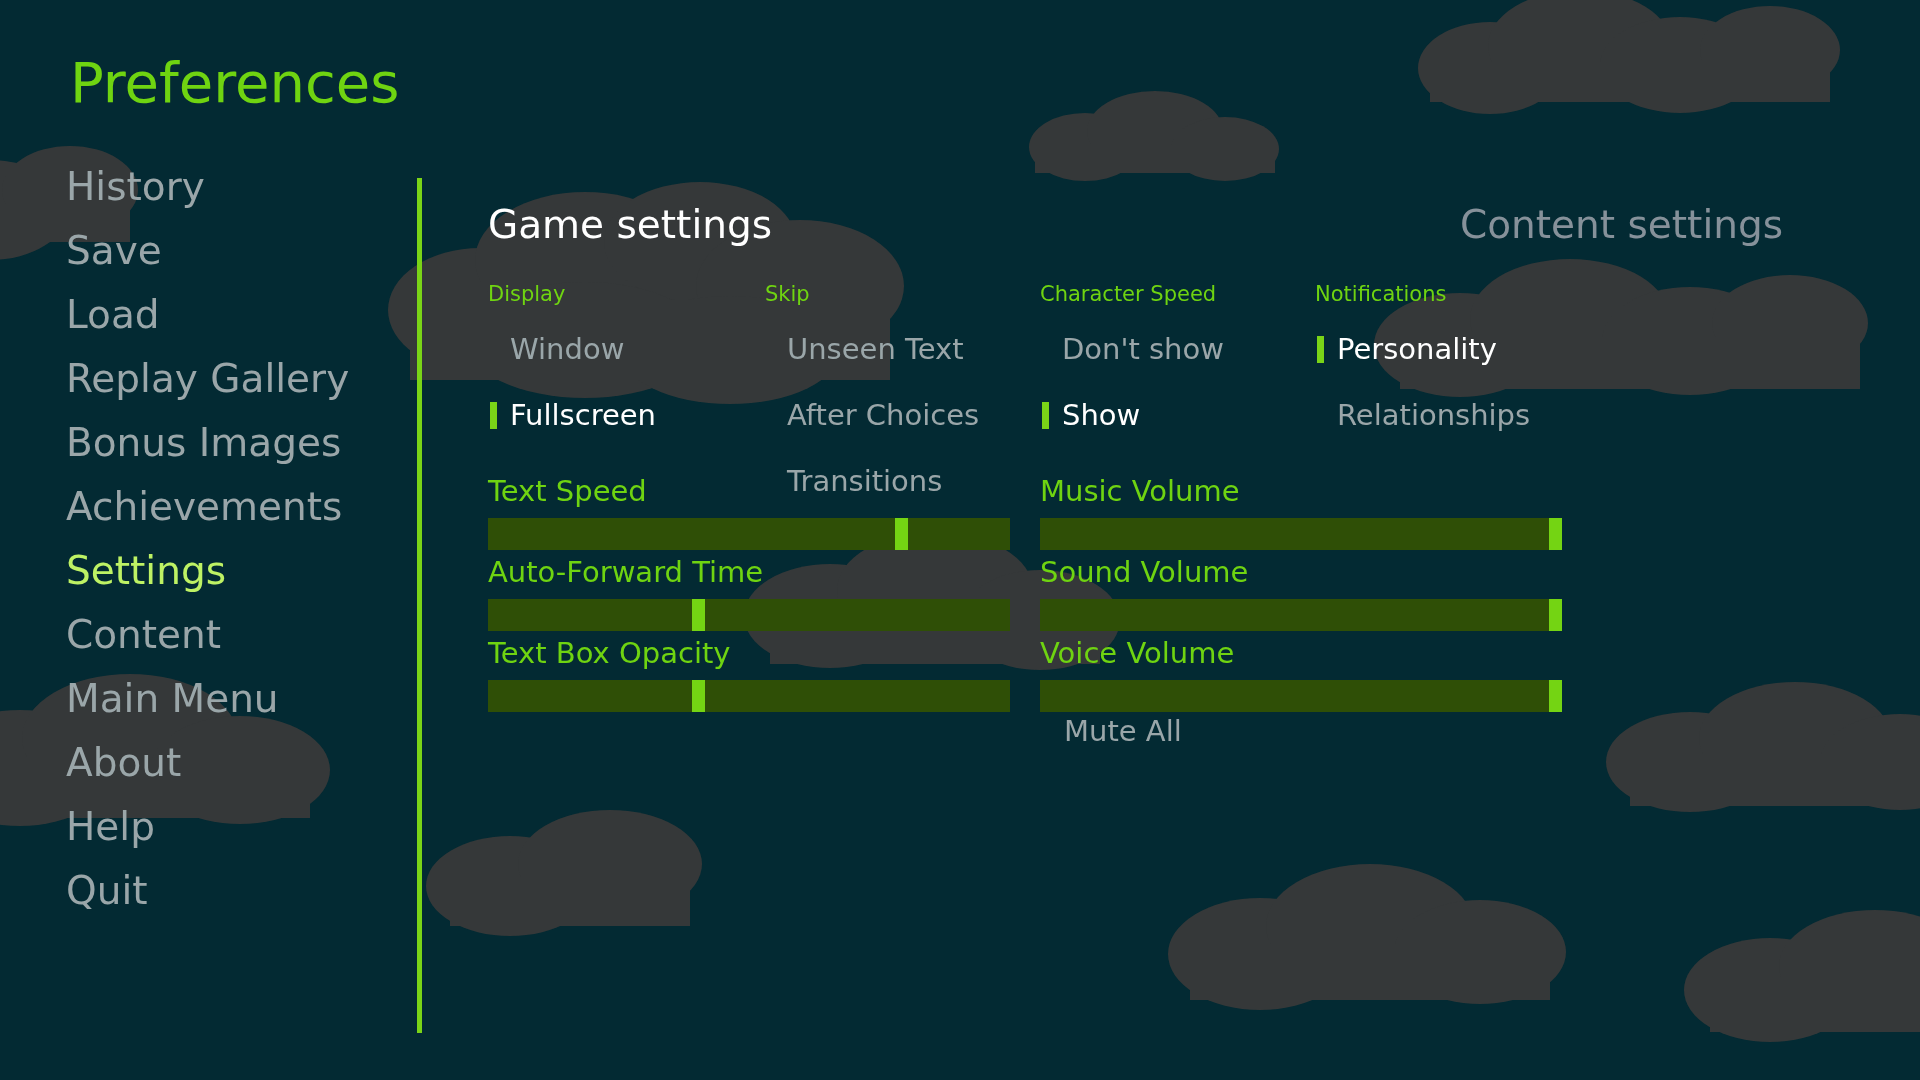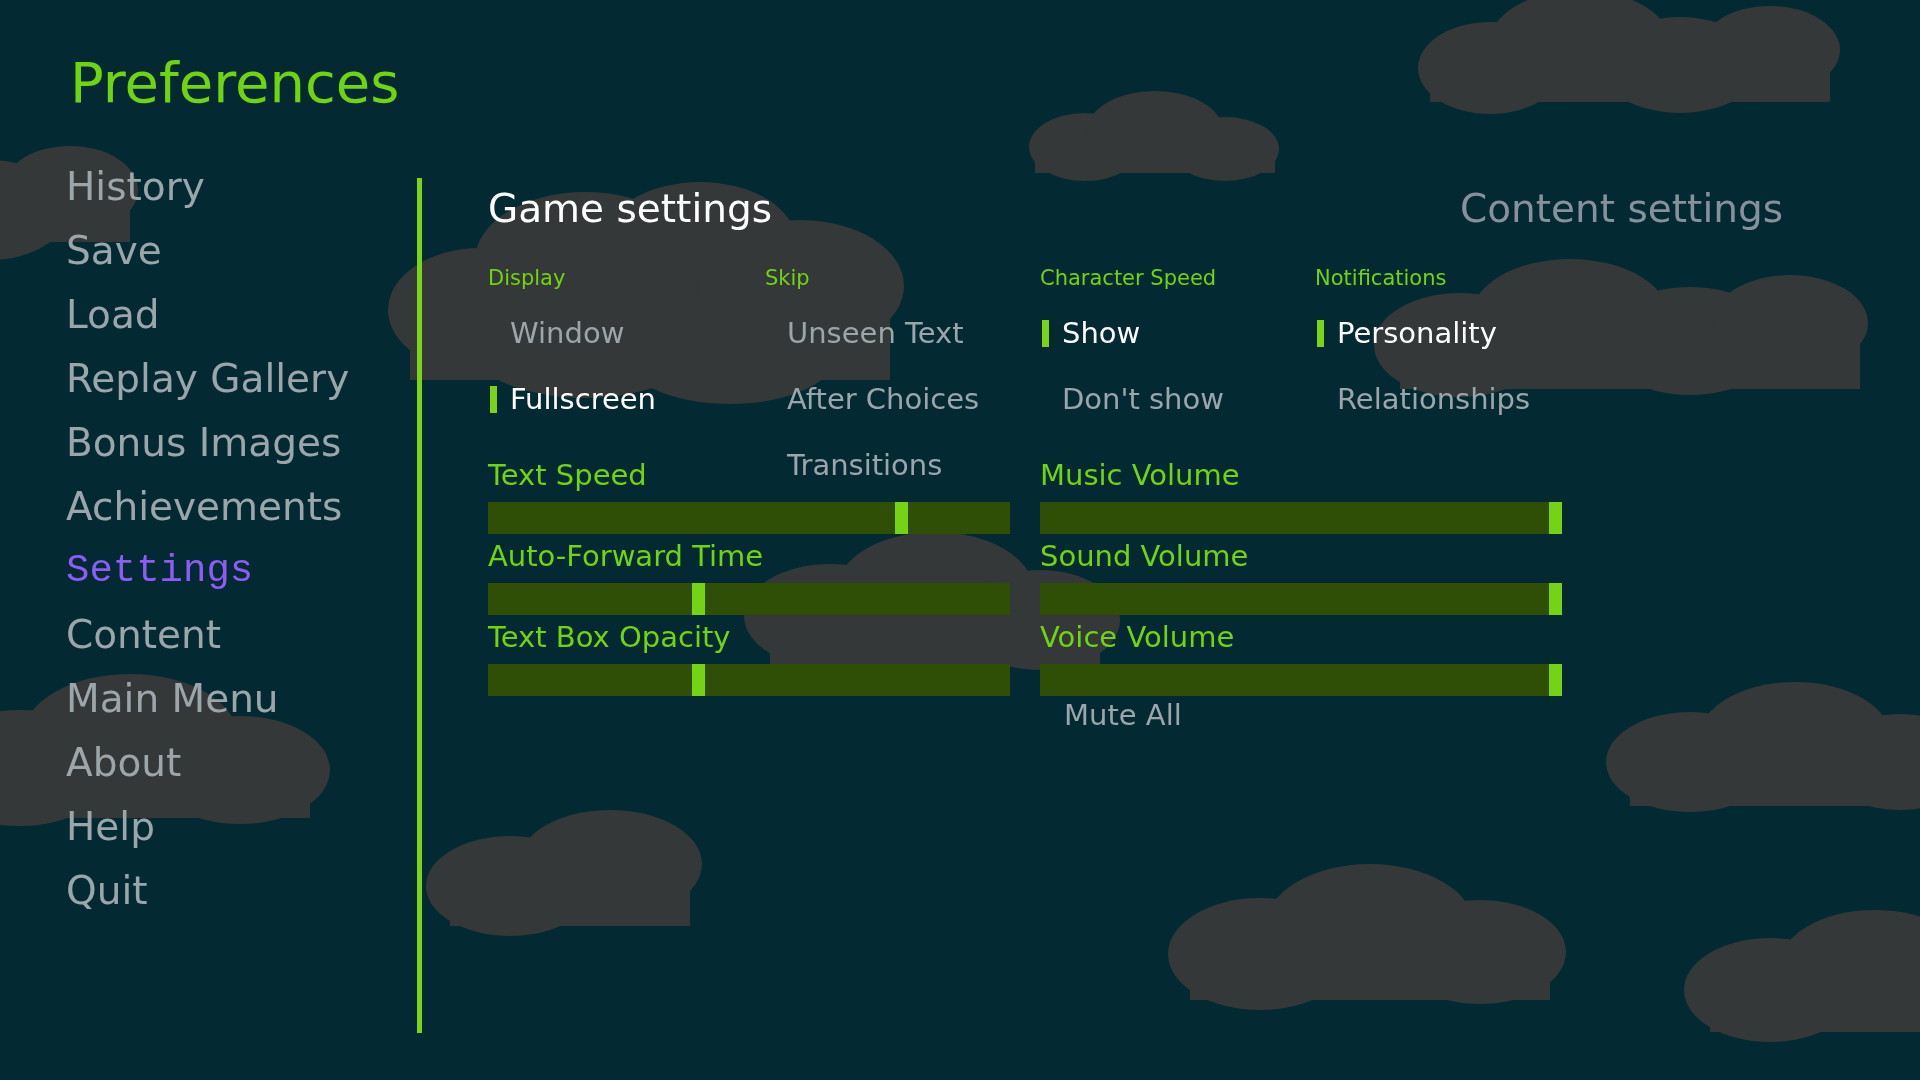--- a/index.html
+++ b/index.html
@@ -33,35 +33,35 @@
     position:absolute; left:66px; top:155px;
     width:270px;
   }
   .nav-item {
     font-size:39px;
     line-height:64px;
     color:#9aa6a9;
     white-space:nowrap;
     cursor:pointer;
   }
-  .nav-item.selected { color:#8b5cf6;font-family:Liberation Mono, monospace; }
+  .nav-item.selected { color:#bef264; }
   .nav-gap { height:50px; }
 
   
   #divider {
     position:absolute;
     left:417px; top:178px;
     width:5px; height:855px;
     background:#7ad417;
   }
 
   
   #panel {
     position:absolute;
-    left:470px; top:164px;
+    left:470px; top:180px;
     width:1400px; height:860px;
   }
 
   
   .tab {
     position:absolute;
     font-size:39px; line-height:1;
     white-space:nowrap;
     cursor:pointer;
   }
@@ -261,22 +261,22 @@
 
     <div class="opt-group" id="grp-skip">
       <div class="opt-head">Skip</div>
       <div class="opt-row">Unseen Text</div>
       <div class="opt-row">After Choices</div>
       <div class="opt-row">Transitions</div>
     </div>
 
     <div class="opt-group" id="grp-charimg">
       <div class="opt-head">Character Speed</div>
+      <div class="opt-row">Don't show</div>
       <div class="opt-row selected">Show</div>
-      <div class="opt-row">Don't show</div>
     </div>
 
     <div class="opt-group" id="grp-notif">
       <div class="opt-head">Notifications</div>
       <div class="opt-row selected">Personality</div>
       <div class="opt-row">Relationships</div>
     </div>
 
     <div class="slider-block" id="sld-textspeed">
       <div class="slider-label">Text Speed</div>

